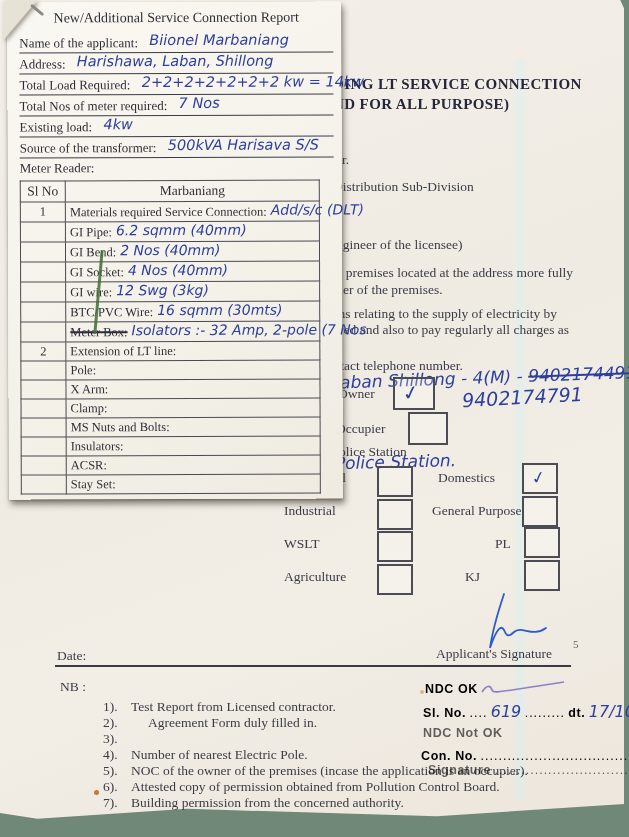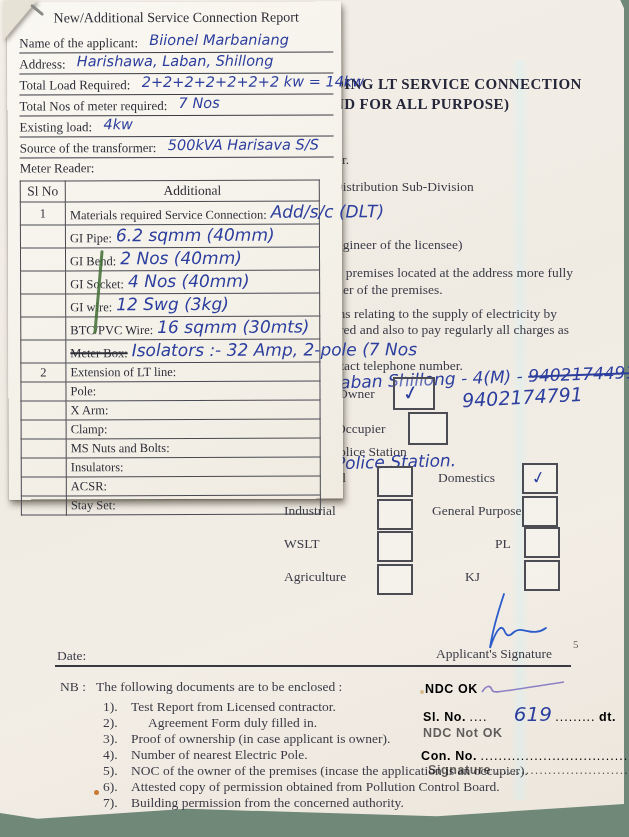--- a/index.html
+++ b/index.html
@@ -30,31 +30,31 @@
   .ftitle{text-align:center;font-size:14px;color:#2e2e38;margin:2px 0 6px 0;}
   .frow{position:relative;border-bottom:1.6px solid #3c3c46;height:20px;line-height:20px;
         font-size:13px;color:#2e2e38;white-space:nowrap;overflow:visible;}
   .frow .hw{font-size:14.5px;margin-left:8px;position:relative;top:-2px;}
   .norule{border-bottom:none;}
   table.mat{border-collapse:collapse;width:300px;margin-top:2px;table-layout:fixed;}
   table.mat th,table.mat td{border:1.4px solid #4a4a52;font-size:12.5px;color:#2e2e38;
         padding:1px 4px;height:16px;white-space:nowrap;overflow:visible;}
   table.mat th{font-weight:normal;font-size:13.5px;text-align:center;height:18px;margin-top:7px;}
   td.sl{text-align:center;width:36px;}
-  td.desc .hw{font-size:17px;position:relative;top:-1px;margin-left:4px;}
+  td.desc .hw{font-size:14px;position:relative;top:-1px;margin-left:4px;}
   .indent{padding-left:10px;}
   .greenmark{position:absolute;left:97px;top:250px;width:3px;height:84px;background:#3f6d33;
         transform:rotate(5deg);border-radius:2px;opacity:.85;}
   
   .stamp{font-family:"Liberation Sans",sans-serif;font-weight:bold;color:#000000;
         letter-spacing:.6px;font-size:12.5px;}
   .stamp-dots{font-weight:normal;letter-spacing:1px;}
   .faded{opacity:.6;}
   .hw-stamp{font-family:"DejaVu Sans",sans-serif;font-style:italic;color:#2c3e9e;
-        font-size:20px;font-weight:normal;margin-left:23px;}
+        font-size:16px;font-weight:normal;}
   .rule{position:absolute;left:55px;top:665px;width:516px;height:2px;background:#3a3a42;}
   .dot{position:absolute;border-radius:50%;}
   .pagemark{font-size:11px;color:#6b6358;}
 </style>
 </head>
 <body>
 
 <div class="scan">
   <div class="page"></div>
   <div class="streak"></div>
@@ -109,28 +109,26 @@
 
   <svg style="position:absolute;left:468px;top:590px;" width="90" height="72" viewBox="0 0 90 72">
     <path d="M36 4 C 30 22, 24 44, 22 58 C 28 40, 33 34, 36 40 C 38 45, 40 48, 46 42 C 54 35, 64 48, 78 38" fill="none" stroke="#2c5ccb" stroke-width="1.8" stroke-linecap="round"></path>
   </svg>
   <div class="frag pagemark" style="left:573px;top:638px;">5</div>
   <div class="frag" style="left:57px;top:648px;">Date:</div>
   <div class="frag" style="left:436px;top:646px;">Applicant's Signature</div>
   <div class="rule"></div>
 
   <div class="frag" style="left:60px;top:679px;">NB :</div>
-  <div class="frag" style="left:96px;top:679px;">The following documents are to be enclosed :</div>
 
   <div class="frag" style="left:103px;top:699px;">1).</div>
   <div class="frag" style="left:131px;top:699px;">Test Report from Licensed contractor.</div>
   <div class="frag" style="left:103px;top:715px;">2).</div>
   <div class="frag" style="left:148px;top:715px;">Agreement Form duly filled in.</div>
   <div class="frag" style="left:103px;top:731px;">3).</div>
-  <div class="frag" style="left:131px;top:731px;">Proof of ownership (in case applicant is owner).</div>
   <div class="frag" style="left:103px;top:747px;">4).</div>
   <div class="frag" style="left:131px;top:747px;">Number of nearest Electric Pole.</div>
   <div class="frag" style="left:103px;top:763px;">5).</div>
   <div class="frag" style="left:131px;top:763px;">NOC of the owner of the premises (incase the application is an occupier).</div>
   <div class="frag" style="left:103px;top:779px;">6).</div>
   <div class="frag" style="left:131px;top:779px;">Attested copy of permission obtained from Pollution Control Board.</div>
   <div class="frag" style="left:103px;top:795px;">7).</div>
   <div class="frag" style="left:131px;top:795px;">Building permission from the concerned authority.</div>
 
   <div class="frag stamp" style="left:425px;top:682px;">NDC OK</div>
@@ -185,21 +183,21 @@
       <span class="hw">500kVA Harisava S/S</span>
     </div>
     <div class="frow norule">
       <span>Meter Reader:</span>
     </div>
 
     <table class="mat">
       <tbody>
           <tr>
         <th style="width:36px;">Sl No</th>
-        <th>Additional</th>
+        <th>Marbaniang</th>
       </tr>
       <tr>
         <td class="sl">1</td>
         <td class="desc"><span>Materials required Service Connection:</span><span class="hw">Add/s/c (DLT)</span></td>
       </tr>
       <tr>
         <td class="sl"></td>
         <td class="desc indent"><span>GI Pipe:</span><span class="hw">6.2 sqmm (40mm)</span></td>
       </tr>
       <tr>

